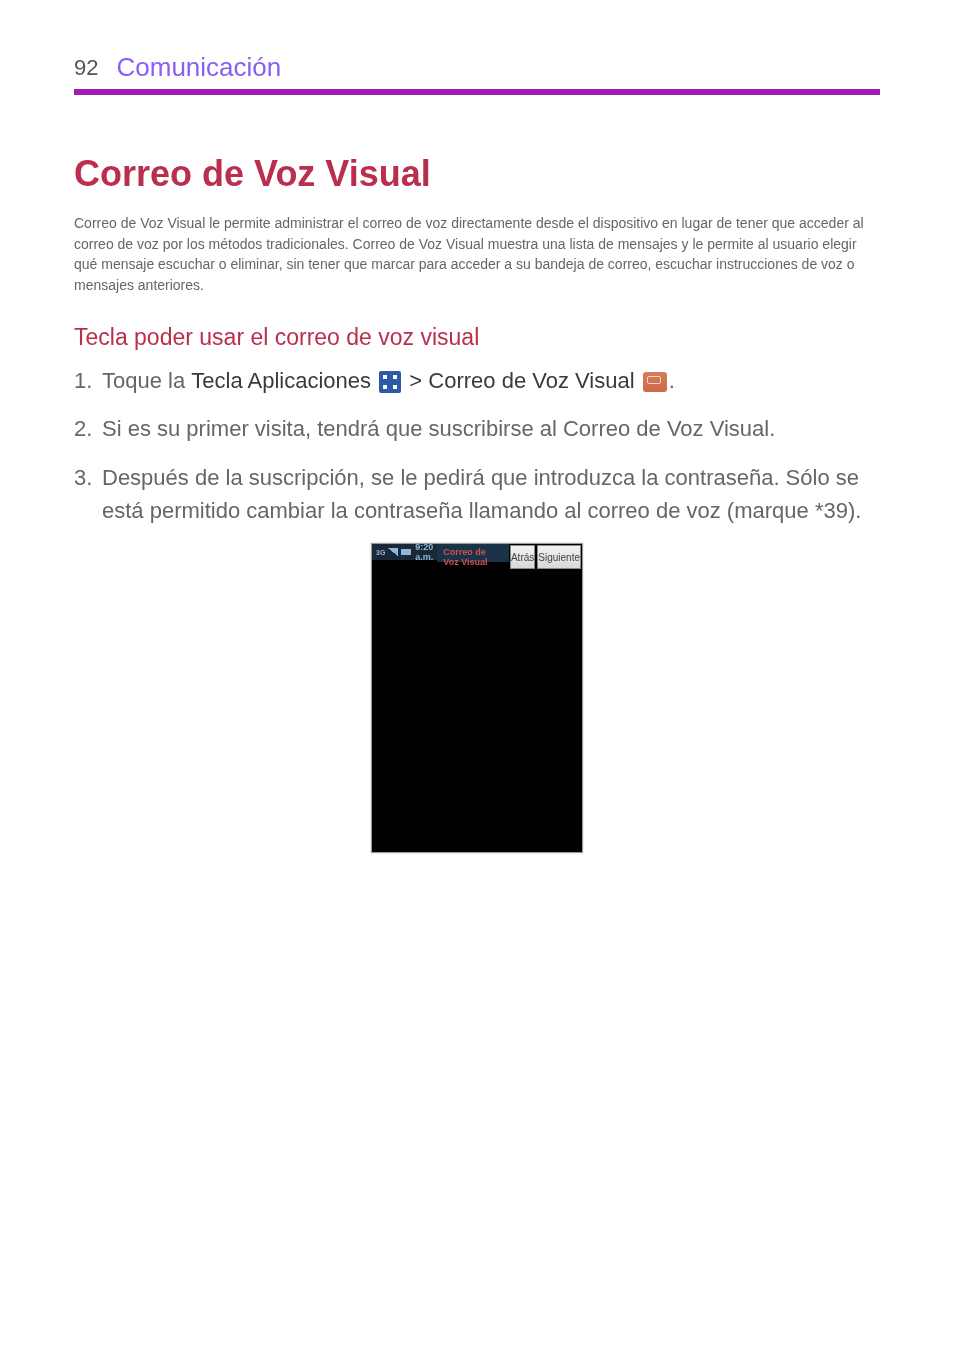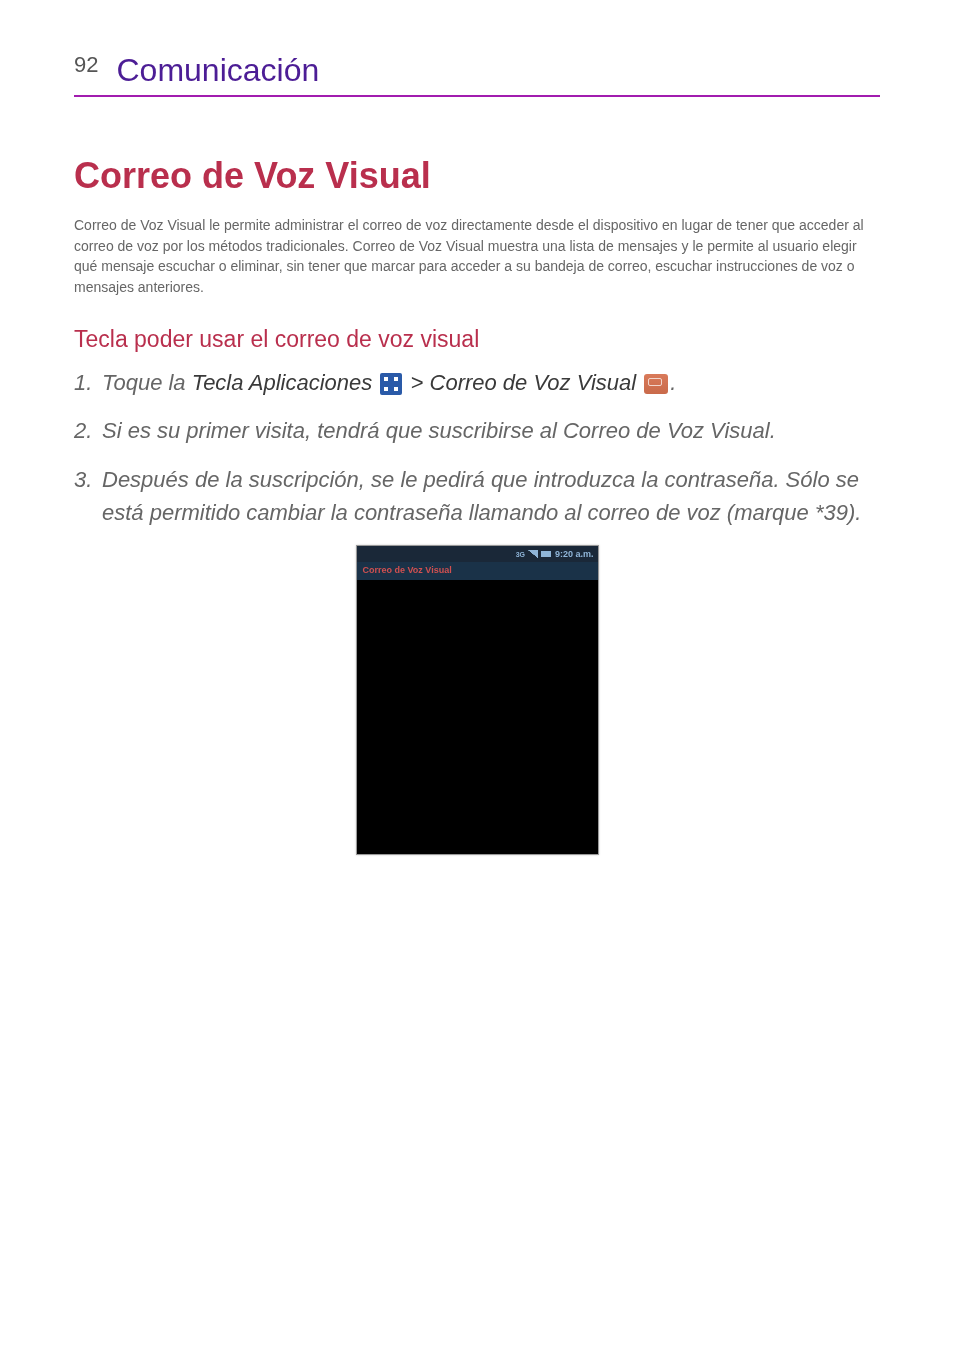--- a/index.html
+++ b/index.html
@@ -11,34 +11,34 @@
       width: 954px;
       height: 1372px;
       background: #ffffff;
       font-family: Arial, Helvetica, sans-serif;
       color: #5a5a5a;
       position: relative;
       padding: 52px 74px 0 74px;
     }
     .header-row {
       display: flex;
-      align-items: flex-start;
-      border-bottom: 2px solid #a21caf;
+      align-items: center;
+      border-bottom: 6px solid #a21caf;
       padding-bottom: 6px;
       margin-bottom: 58px;
     }
     .page-number {
       font-size: 22px;
       color: #555;
       font-weight: 500;
       margin-right: 18px;
     }
     .section-name {
-      font-size: 32px;
-      color: #4c1d95;
+      font-size: 26px;
+      color: #8b5cf6;
       font-weight: 400;
     }
     .main-title {
       font-size: 36px;
       color: #b92f4d;
       font-weight: 600;
       margin-bottom: 18px;
     }
     .body-text {
       font-size: 14px;
@@ -56,21 +56,20 @@
       list-style: none;
       counter-reset: step;
     }
     .step-item {
       font-size: 22px;
       line-height: 1.48;
       color: #666;
       margin-bottom: 16px;
       padding-left: 28px;
       position: relative;
-      font-style: italic;
     }
     .step-item::before {
       counter-increment: step;
       content: counter(step) ".";
       position: absolute;
       left: 0;
       color: #666;
     }
     .dark-text {
       color: #3a3a3a;
@@ -115,26 +114,26 @@
       height: 6px;
       border: 1px solid rgba(255,255,255,0.7);
       border-radius: 2px;
     }
     .screenshot-container {
       display: flex;
       justify-content: center;
       margin-top: 8px;
     }
     .phone-screen {
-      width: 243px;
+      width: 212px;
       height: 310px;
       background: #000;
       border: 1px solid #999;
       display: flex;
-      flex-direction: column;
+      flex-direction: row;
       box-shadow: 0 0 2px rgba(0,0,0,0.2);
     }
     .status-bar {
       height: 16px;
       background: #1a2838;
       display: flex;
       justify-content: flex-end;
       align-items: center;
       padding: 0 4px;
       gap: 4px;
@@ -237,14 +236,18 @@
     <div class="status-bar">
       <div class="status-icons">
         <span class="status-3g">3G</span>
         <span class="signal-icon"></span>
         <span class="battery-icon"></span>
       </div>
       <span class="status-time">9:20 a.m.</span>
     </div>
     <div class="app-title-bar">Correo de Voz Visual</div>
     <div class="middle-area"></div>
+    <div class="button-row">
+      <div class="screen-button">Atrás</div>
+      <div class="screen-button">Siguiente</div>
+    </div>
   </div>
 </div>
 
 </body></html>

